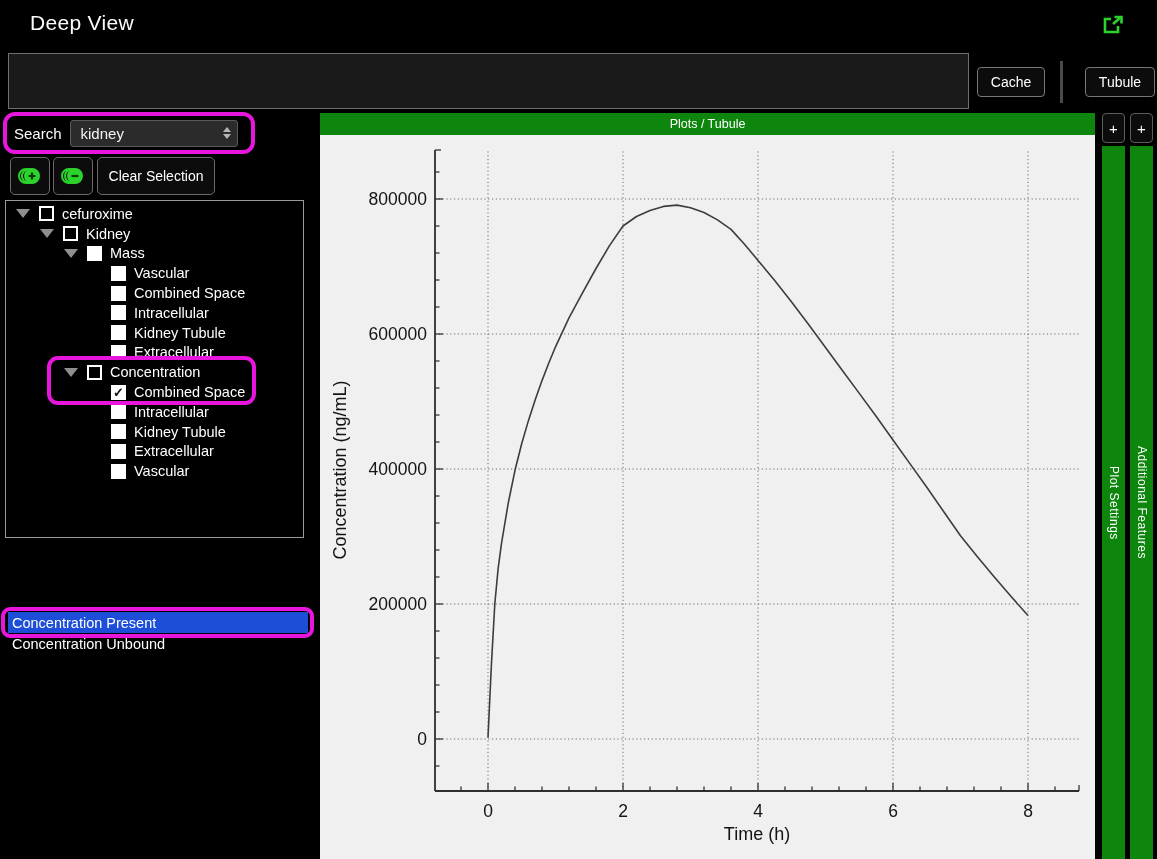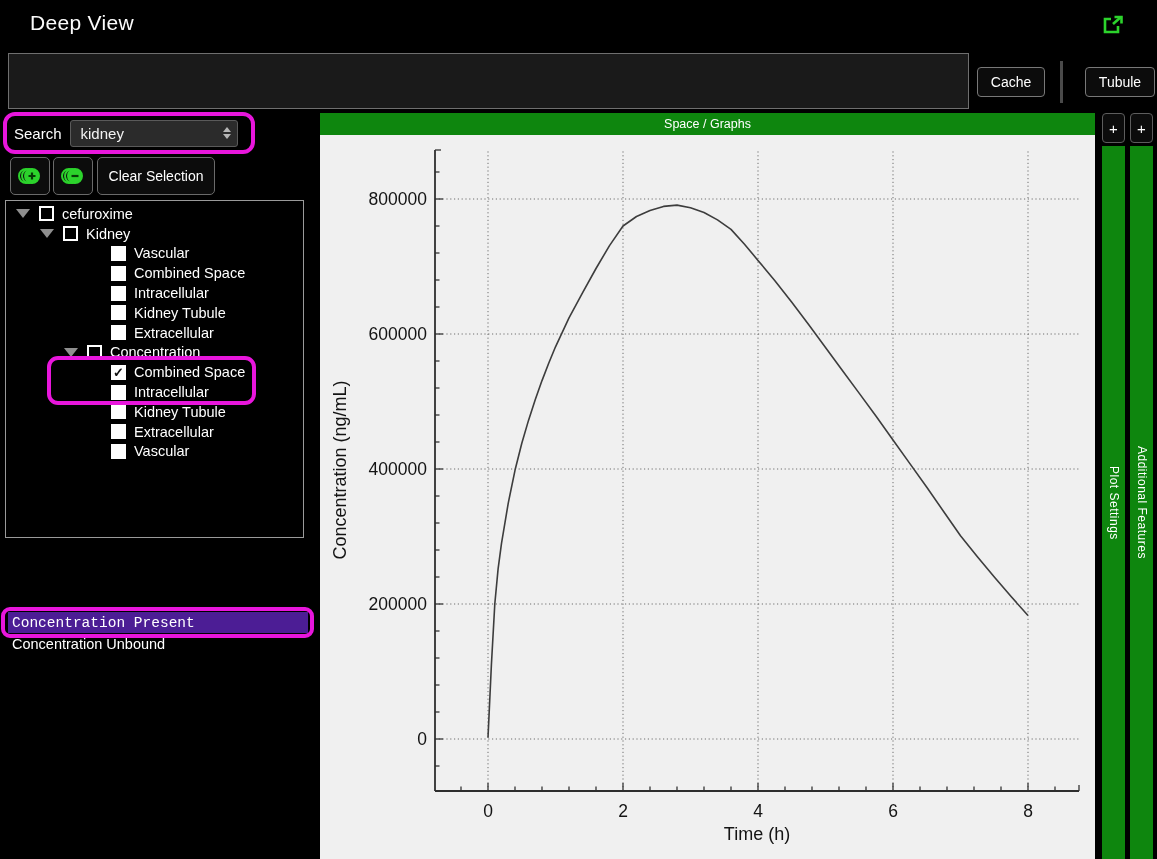--- a/index.html
+++ b/index.html
@@ -56,21 +56,21 @@
   .cb-unchecked { width:15px; height:15px; background:#fff; }
   .cb-partial { width:15px; height:15px; background:#000; border:2px solid #fff; }
   .cb-checked { width:15px; height:15px; background:#fff; color:#111; font-size:13px; font-weight:bold;
                 display:flex; align-items:center; justify-content:center; line-height:1; }
   .tree-ring { position:absolute; left:41px; top:155px; width:209px; height:49px;
                border:4px solid #e816dc; border-radius:11px; pointer-events:none; }
 
   .bottom-list { position:absolute; left:8px; top:612px; width:300px; }
   .list-row { height:21px; color:#fff; font-size:14.5px; display:flex; align-items:center;
               padding-left:4px; cursor:pointer; }
-  .list-row.selected { background:#4c1d95;font-family:Liberation Mono, monospace; }
+  .list-row.selected { background:#1d4ed8; }
   .list-ring { position:absolute; left:1px; top:607px; width:313px; height:31px;
                border:4px solid #e816dc; border-radius:9px; pointer-events:none; }
 
   
   .plot-header { position:absolute; left:320px; top:113px; width:775px; height:22px; background:#0e860e;
                  color:#fff; font-size:12.5px; display:flex; align-items:center; justify-content:center; }
   .plot-area { position:absolute; left:320px; top:135px; width:775px; height:724px; background:#f0f0f0; }
 
   
   .rail-plus { position:absolute; top:113px; width:23px; height:30px; background:#0c0c0c;
@@ -135,20 +135,27 @@
           <span class="cb cb-partial"></span>
           <span>cefuroxime</span>
         </div>
         <div class="tree-row" style="padding-left: 34px;">
           <span class="exp-slot">
             <span class="expander show"></span>
           </span>
           <span class="cb cb-partial"></span>
           <span>Kidney</span>
         </div>
+        <div class="tree-row" style="padding-left: 58px;">
+          <span class="exp-slot">
+            <span class="expander show"></span>
+          </span>
+          <span class="cb cb-unchecked"></span>
+          <span>Mass</span>
+        </div>
         <div class="tree-row" style="padding-left: 82px;">
           <span class="exp-slot"></span>
           <span class="cb cb-unchecked"></span>
           <span>Vascular</span>
         </div>
         <div class="tree-row" style="padding-left: 82px;">
           <span class="exp-slot"></span>
           <span class="cb cb-unchecked"></span>
           <span>Combined Space</span>
         </div>
@@ -202,21 +209,21 @@
       </div>
     <div class="tree-ring"></div>
   </div>
 
   <div class="bottom-list" id="bottom-list">
       <div class="list-row selected">Concentration Present</div>
       <div class="list-row">Concentration Unbound</div>
     </div>
   <div class="list-ring"></div>
 
-  <div class="plot-header">Space / Graphs</div>
+  <div class="plot-header">Plots / Tubule</div>
   <div class="plot-area">
     <svg id="chart-svg" width="775" height="724" viewBox="0 0 775 724">
         <g>
           <line x1="168" y1="656" x2="168" y2="15" stroke="#6e6e6e" stroke-width="1" stroke-dasharray="1.2 2.6"></line>
           <line x1="303" y1="656" x2="303" y2="15" stroke="#6e6e6e" stroke-width="1" stroke-dasharray="1.2 2.6"></line>
           <line x1="438" y1="656" x2="438" y2="15" stroke="#6e6e6e" stroke-width="1" stroke-dasharray="1.2 2.6"></line>
           <line x1="573" y1="656" x2="573" y2="15" stroke="#6e6e6e" stroke-width="1" stroke-dasharray="1.2 2.6"></line>
           <line x1="708" y1="656" x2="708" y2="15" stroke="#6e6e6e" stroke-width="1" stroke-dasharray="1.2 2.6"></line>
           <line x1="115" y1="604" x2="759" y2="604" stroke="#6e6e6e" stroke-width="1" stroke-dasharray="1.2 2.6"></line>
           <line x1="115" y1="469" x2="759" y2="469" stroke="#6e6e6e" stroke-width="1" stroke-dasharray="1.2 2.6"></line>

